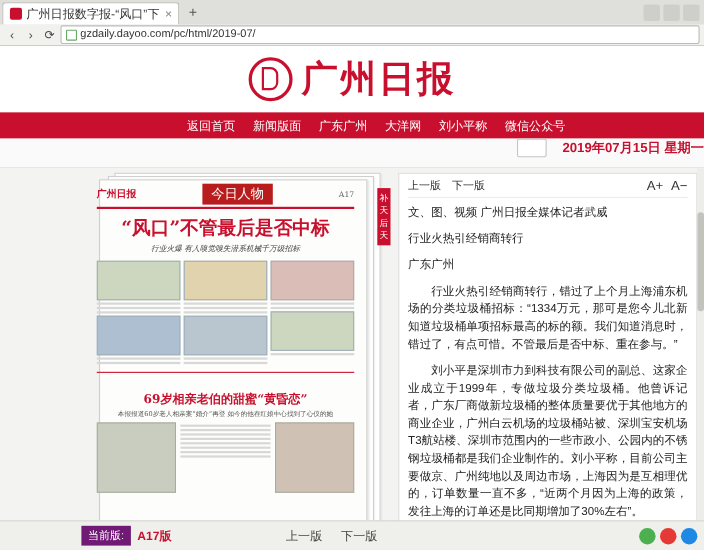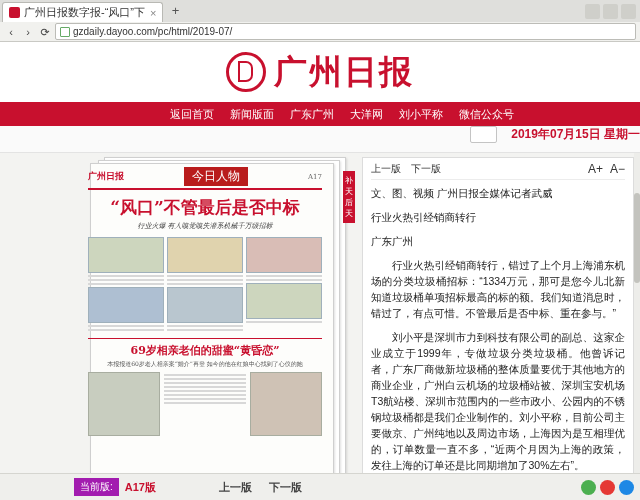--- a/index.html
+++ b/index.html
@@ -65,21 +65,21 @@
   .np-h1{text-align:center;color:#c8102e;font-size:17px;font-weight:bold;margin:6px 0 2px;}
   .np-sub{text-align:center;font-size:7px;color:#444;margin-bottom:4px;font-style:italic;}
   .np-body{display:flex;gap:3px;}
   .np-col{flex:1;}
   .np-line{height:2px;background:#d8d8d8;margin:2px 0;}
   .np-img{background:#b9c6cf;height:34px;margin:2px 0;border:1px solid #9fb0bb;}
   .np-img.g{background:#cdd6be;}
   .np-img.y{background:#e0d3ae;}
   .np-img.r{background:#d9bdb6;}
   .np-img.b{background:#aebfd2;}
-  .np-h2{text-align:center;color:#c8102e;font-size:11px;font-weight:bold;margin:5px 0 2px;border-top:1px solid #c8102e;padding-top:4px;}
+  .np-h2{text-align:center;color:#c8102e;font-size:11px;font-weight:bold;margin:5px 0 2px;border-top:1px solid #c8102e;padding-top:16px;}
   .np-h2s{text-align:center;font-size:6px;color:#555;margin-bottom:3px;}
   .np-bottom{display:flex;gap:4px;align-items:flex-start;}
   .np-photo{width:70px;height:62px;background:#c8cdbf;border:1px solid #a8ada0;flex:0 0 auto;}
   .np-photo.two{background:#cfc2b5;}
   .np-txt{flex:1;}
 
   .sidetab{position:absolute;right:-3px;top:14px;width:12px;background:#c8102e;color:#fff;font-size:8px;
            text-align:center;padding:4px 0;line-height:11px;}
 
   
@@ -91,23 +91,23 @@
   .artbar .zoom{margin-left:7px;font-size:12px;color:#333;}
   .art-body{font-size:10.5px;line-height:16px;color:#222;padding-top:5px;}
   .art-body p{margin:0 0 8px 0;text-align:justify;text-indent:2em;}
   .art-body p.noind{text-indent:0;}
   .artbar-bottom{position:absolute;left:8px;right:8px;bottom:4px;display:flex;align-items:center;
                  font-size:10px;color:#555;border-top:1px solid #ececec;padding-top:3px;background:#fff;}
 
   
   .footer{position:absolute;left:0;bottom:0;width:640px;height:26px;background:#efefec;border-top:1px solid #d5d5d0;
           display:flex;align-items:center;font-size:11px;color:#333;}
-  .fred{background:#a21caf;color:#fff;padding:2px 6px;margin-left:74px;font-size:10px;}
+  .fred{background:#701a75;color:#fff;padding:2px 6px;margin-left:74px;font-size:10px;}
   .fpage{margin-left:6px;color:#c8102e;font-weight:bold;}
-  .fnav{margin-left:63px;color:#444;font-weight:bold;}
+  .fnav{margin-left:104px;color:#444;}
   .fnav span{margin-right:14px;}
   .social{margin-left:auto;margin-right:6px;display:flex;align-items:center;}
   .circ{width:15px;height:15px;border-radius:50%;margin-left:4px;}
   .c1{background:#4caf50;}.c2{background:#e53935;}.c3{background:#1e88e5;}
 
   
   .gutter{position:absolute;left:0;top:0;width:84px;height:348px;background:#f3f3f1;}
   .scrolltrack{position:absolute;right:0;top:0;width:6px;height:348px;background:#ededea;}
   .scrollthumb{position:absolute;right:0;top:40px;width:6px;height:90px;background:#c3c3be;border-radius:3px;}
 </style>

